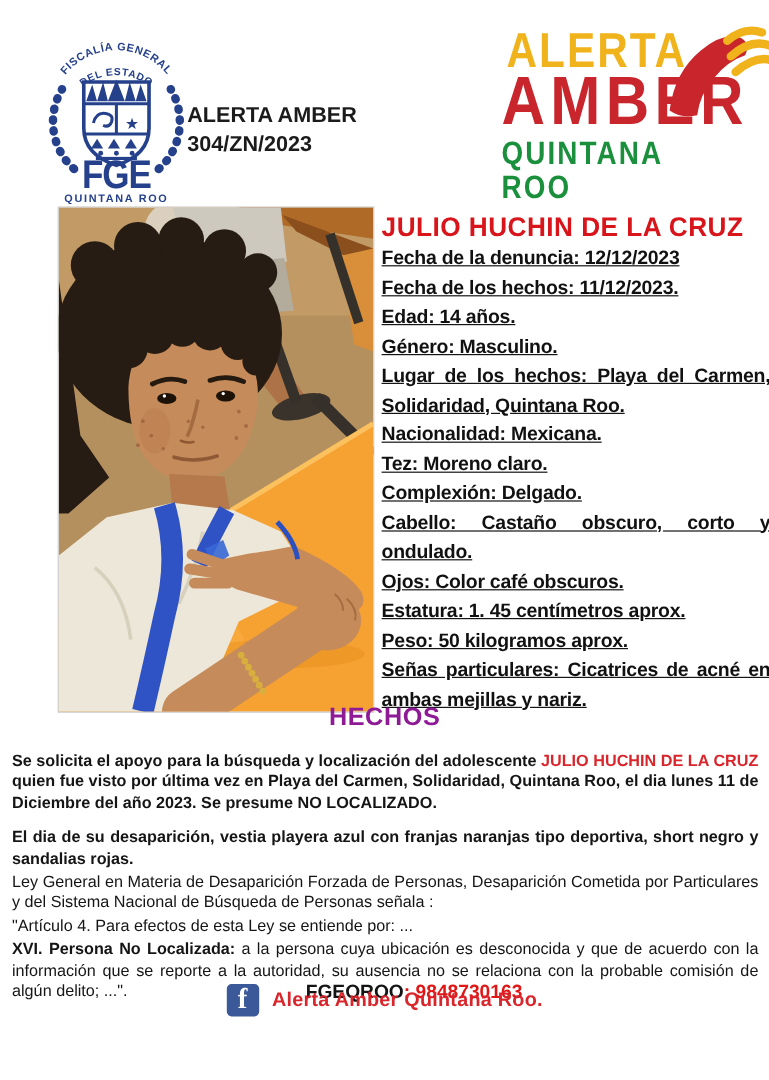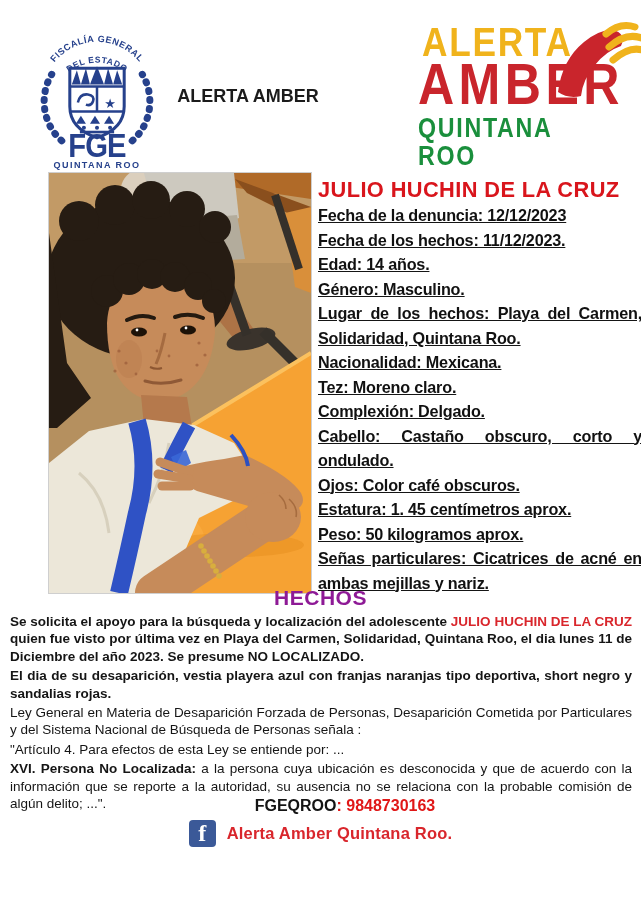--- a/index.html
+++ b/index.html
@@ -1,20 +1,20 @@
 <!DOCTYPE html>
 <html><head>
 <meta charset="utf-8">
 <style>
   html,body{margin:0;padding:0;background:#ffffff;}
   .page{position:relative;width:641px;height:900px;background:#fff;overflow:hidden;
         font-family:"Liberation Sans",sans-serif;color:#151515;}
   
   .fge-logo{position:absolute;left:30px;top:24px;width:134px;height:146px;}
-  .case-no{position:absolute;left:156px;top:84px;width:184px;text-align:center;
+  .case-no{position:absolute;left:156px;top:84px;width:184px;
            font-weight:bold;font-size:18px;line-height:24px;color:#1b1b1b;}
   .amber-logo{position:absolute;left:388px;top:22px;width:250px;height:146px;}
   .amber-logo .l1{margin-left:34px;font-weight:bold;font-size:41px;line-height:40px;
                   color:#f0b31c;transform:scaleX(.86);transform-origin:left;letter-spacing:2px;}
   .amber-logo .l2{margin-left:30px;margin-top:-4px;font-weight:bold;font-size:57px;line-height:52px;
                   color:#c9252c;transform:scaleX(.88);transform-origin:left;letter-spacing:5px;}
   .amber-logo .l3{margin-left:30px;margin-top:4px;font-weight:bold;font-size:27px;line-height:28px;
                   color:#1a8f3c;transform:scaleX(.86);transform-origin:left;letter-spacing:2px;}
   .megaphone{position:absolute;right:-8px;top:-6px;}
   
@@ -23,21 +23,21 @@
                 font-weight:bold;font-size:22.5px;color:#d9151c;letter-spacing:.4px;
                 transform:scaleX(.97);transform-origin:left;}
   .details{position:absolute;left:318px;top:203px;width:324px;text-decoration:underline;}
   .details p{margin:0;font-weight:bold;font-size:16.2px;line-height:24.5px;
              text-align:justify;letter-spacing:-.2px;color:#111;}
   
   .hechos-title{position:absolute;left:0;top:586px;width:100%;text-align:center;
                 font-weight:bold;font-size:21px;color:#8e1a96;letter-spacing:.5px;}
   .hechos-body{position:absolute;left:10px;top:613px;width:622px;font-size:13.5px;line-height:17.4px;}
   .hechos-body p{margin:0 0 2px 0;text-align:justify;}
-  .hechos-body .b{font-weight:bold;}
+  .hechos-body .b{font-weight:bold;margin-top:12px;}
   .inline-name{color:#d9262c;font-weight:bold;}
   .contact-line{text-align:center;margin-top:-17.4px;font-weight:bold;font-size:16px;}
   .contact-line .lbl{color:#141414;padding-left:48px;}
   .contact-line .num{color:#e01717;text-align:center;}
   
   .footer{position:absolute;left:0;top:820px;width:100%;display:flex;justify-content:center;
           align-items:center;gap:11px;}
   .fb-icon{width:27px;height:27px;background:#3b5998;border-radius:4px;color:#fff;
            font-weight:bold;font-size:24px;line-height:27px;text-align:center;
            font-family:"Liberation Serif",serif;overflow:hidden;}
@@ -84,20 +84,21 @@
           <rect x="48" y="106" width="34" height="2.6"></rect>
         </g>
       </g>
       <text transform="translate(65,132) scale(.88,1)" text-anchor="middle" font-size="33" font-weight="bold" fill="#26418c" letter-spacing="-1">FGE</text>
       <text x="65" y="143" text-anchor="middle" font-size="9" font-weight="bold" fill="#26418c" letter-spacing="1.4">QUINTANA ROO</text>
     </svg>
   </div>
 
   <div class="case-no">
     <div>ALERTA AMBER</div>
+    <div>304/ZN/2023</div>
   </div>
 
   <div class="amber-logo">
     <div class="l1">ALERTA</div>
     <div class="l2">AMBER</div>
     <div class="l3">QUINTANA ROO</div>
     <svg class="megaphone" width="96" height="86" viewBox="0 0 96 86">
       <path d="M8,76 Q12,44 34,26 Q52,11 66,15 Q76,19 71,30 Q56,35 45,49 Q33,63 31,80 Q18,83 8,76 Z" fill="#c9252c"></path>
       <g stroke="#f0b31c" fill="none" stroke-linecap="round">
         <path d="M56,18 Q70,6 85,11" stroke-width="7"></path>

